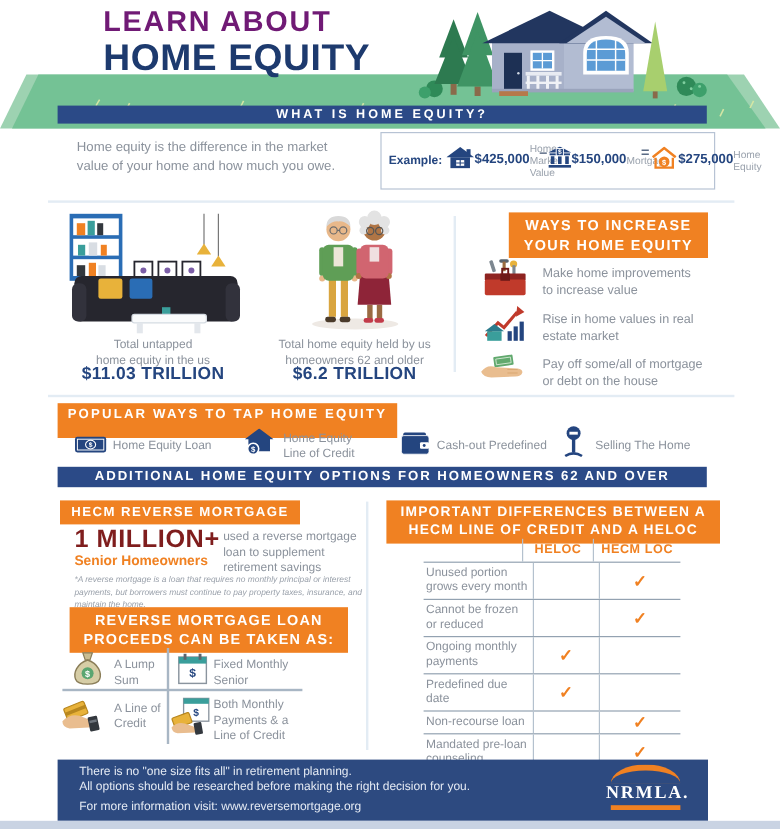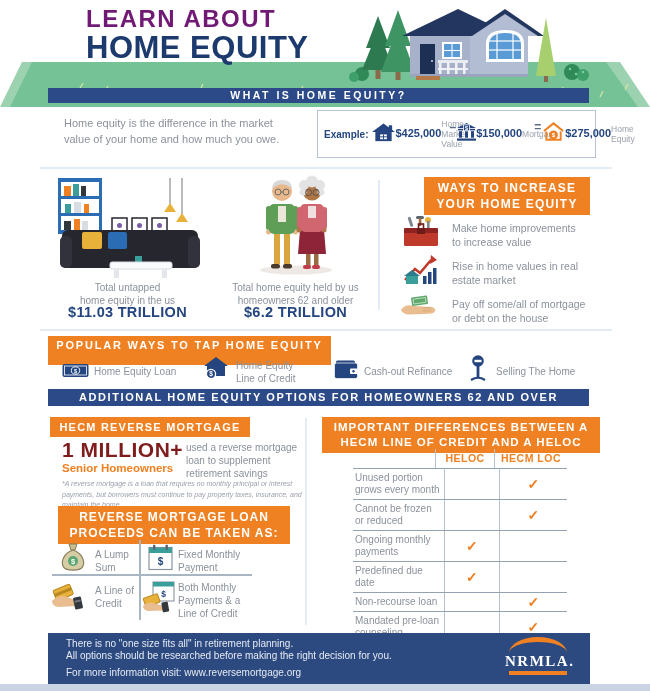--- a/index.html
+++ b/index.html
@@ -355,21 +355,21 @@
 Line of Credit</div>
 
   <div class="abs" style="left:334px;top:360px;">
     <svg width="24" height="19" viewBox="0 0 24 19">
       <rect x="2" y="0.5" width="19" height="5" rx="1.5" fill="#24457f"></rect>
       <rect x="0.5" y="3" width="23" height="15.5" rx="2" fill="#24457f" stroke="#fff" stroke-width="0.7"></rect>
       <rect x="16" y="8.5" width="7.5" height="5.5" rx="1" fill="#fff"></rect>
       <circle cx="19.5" cy="11.2" r="1.2" fill="#24457f"></circle>
     </svg>
   </div>
-  <div class="abs tap-label" style="left:364px;top:366px;">Cash-out Refinance</div>
+  <div class="abs tap-label" style="left:364px;top:366px;">Cash-out Predefined</div>
 
   <div class="abs" style="left:468px;top:355px;">
     <svg width="20" height="27" viewBox="0 0 20 27">
       <rect x="8.6" y="8" width="2.8" height="14" fill="#24457f"></rect>
       <circle cx="10" cy="6" r="5.8" fill="#24457f"></circle>
       <rect x="6.5" y="4.8" width="7" height="2.4" fill="#fff"></rect>
       <path d="M3 25 Q10 20.5 17 25" fill="none" stroke="#24457f" stroke-width="2.2"></path>
     </svg>
   </div>
   <div class="abs tap-label" style="left:496px;top:366px;">Selling The Home</div>
@@ -406,21 +406,21 @@
   <div class="abs" style="left:148px;top:544px;">
     <svg width="25" height="27" viewBox="0 0 25 27">
       <rect x="1" y="3.5" width="23" height="22" fill="#fff" stroke="#8a949e" stroke-width="1.2"></rect>
       <rect x="1" y="3.5" width="23" height="5.5" fill="#3a9e9b"></rect>
       <rect x="5" y="0.8" width="2.4" height="5" fill="#5a646e"></rect>
       <rect x="17.5" y="0.8" width="2.4" height="5" fill="#5a646e"></rect>
       <text x="12.5" y="20.5" font-size="10" fill="#24457f" text-anchor="middle" font-weight="bold">$</text>
     </svg>
   </div>
   <div class="abs grid-label pre" style="left:178px;top:548px;">Fixed Monthly
-Payment</div>
+Senior</div>
 
   <div class="abs" style="left:50px;top:581px;">
     <svg width="36" height="30" viewBox="0 0 36 30">
       <g transform="rotate(-22 13 11)">
         <rect x="4" y="6" width="18" height="11" rx="1.5" fill="#e8b23a" stroke="#b8871f"></rect>
         <rect x="4" y="9.5" width="18" height="3" fill="#b8871f"></rect>
       </g>
       <path d="M2 20 Q10 12 20 17 L30 21 Q32 24 28 25 L8 26 Q2 25 2 20 Z" fill="#e9bd8f"></path>
       <g transform="rotate(-12 28 22)">
         <rect x="24" y="16" width="8" height="12" rx="1" fill="#33383e"></rect>

